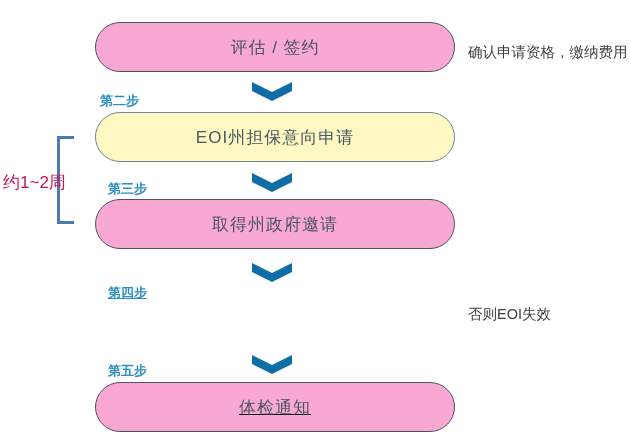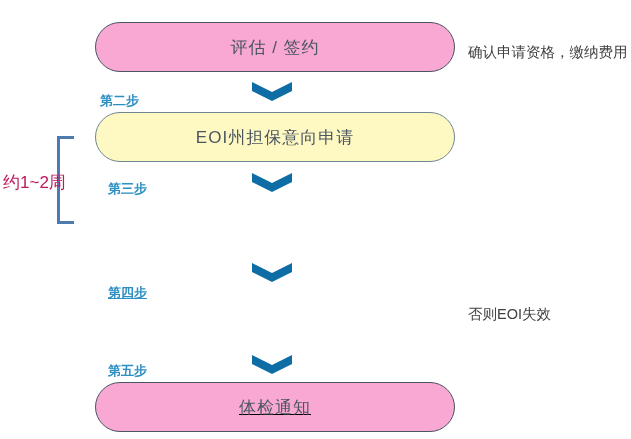--- a/index.html
+++ b/index.html
@@ -52,20 +52,23 @@
   <div class="pill hl" style="top:112px;">
     <span class="pill-title">EOI州担保意向申请</span>
   </div>
 
   <div class="chevron" style="top:173px;"></div>
 
   <div class="bracket"></div>
   <div class="bracket-label">约1~2周</div>
 
   <div class="step-label" style="left:108px; top:181px;">第三步</div>
+  <div class="pill" style="top:199px;">
+    <span class="pill-title">取得州政府邀请</span>
+  </div>
 
   <div class="chevron" style="top:263px;"></div>
 
   <div class="step-label" style="left:108px; top:285px;text-decoration:underline;">第四步</div>
   <div class="note" style="top:306px;">否则EOI失效</div>
 
   <div class="chevron" style="top:355px;"></div>
 
   <div class="step-label" style="left:108px; top:363px;">第五步</div>
   <div class="pill" style="top:382px;text-decoration:underline;">

